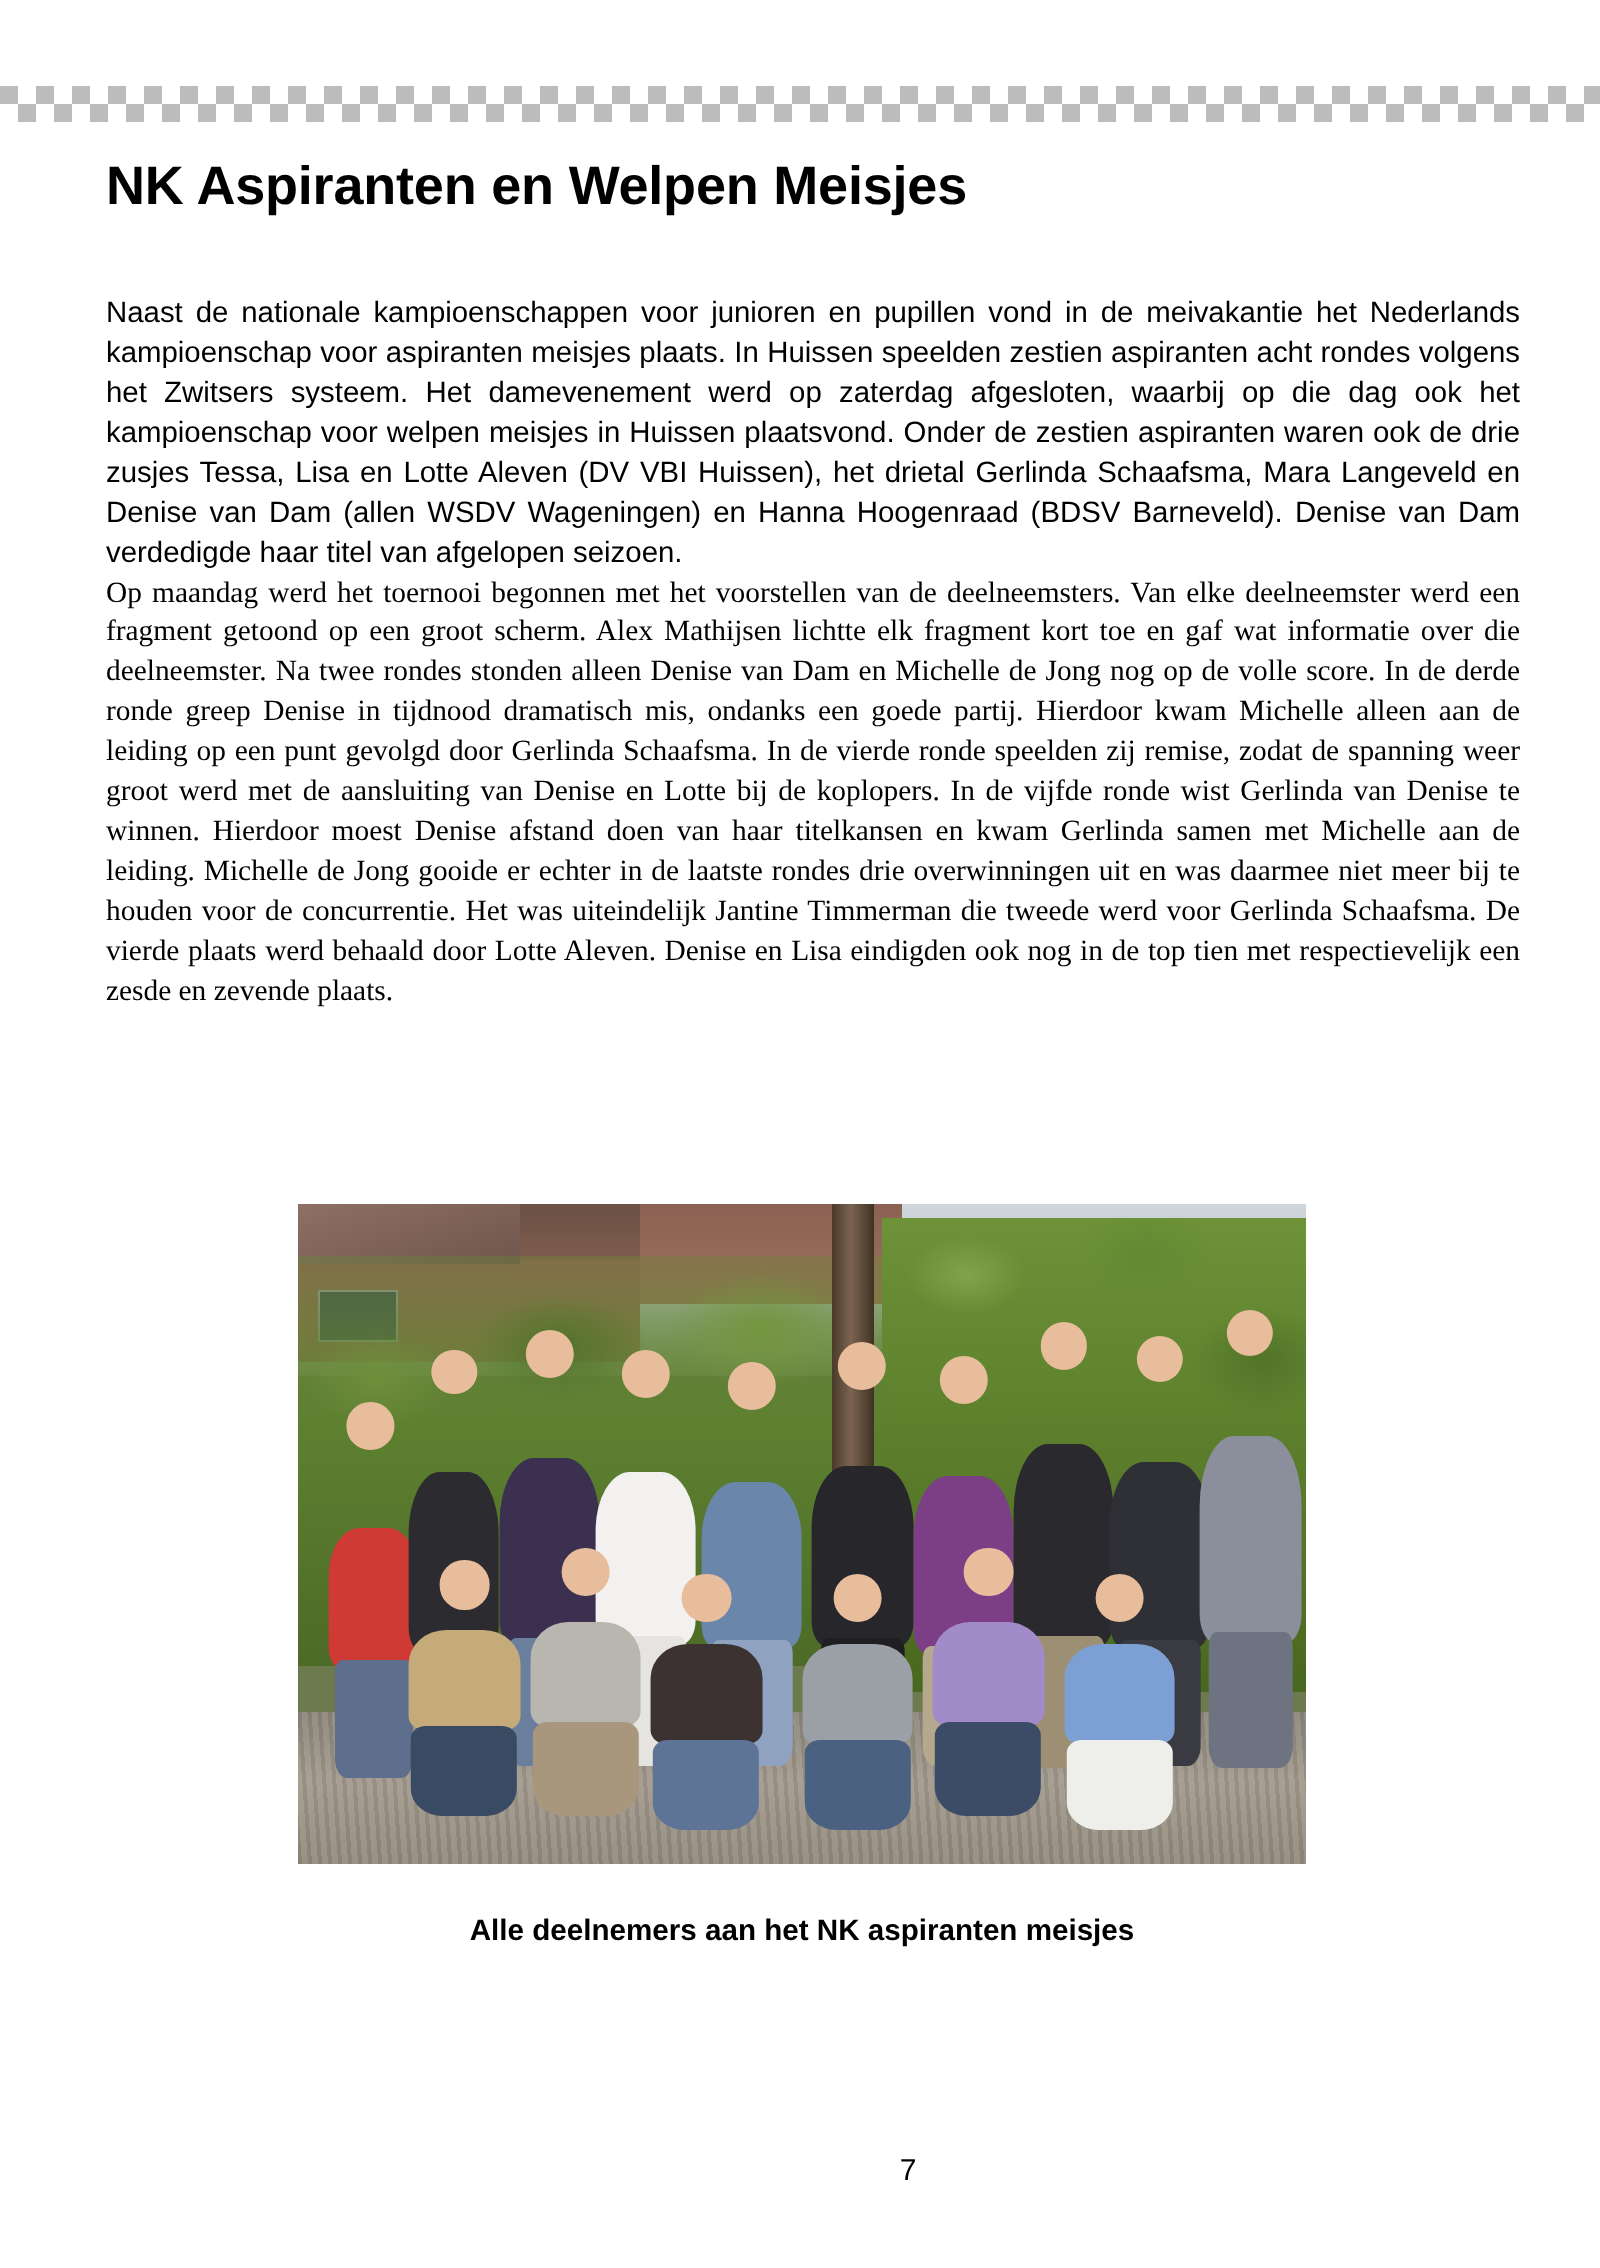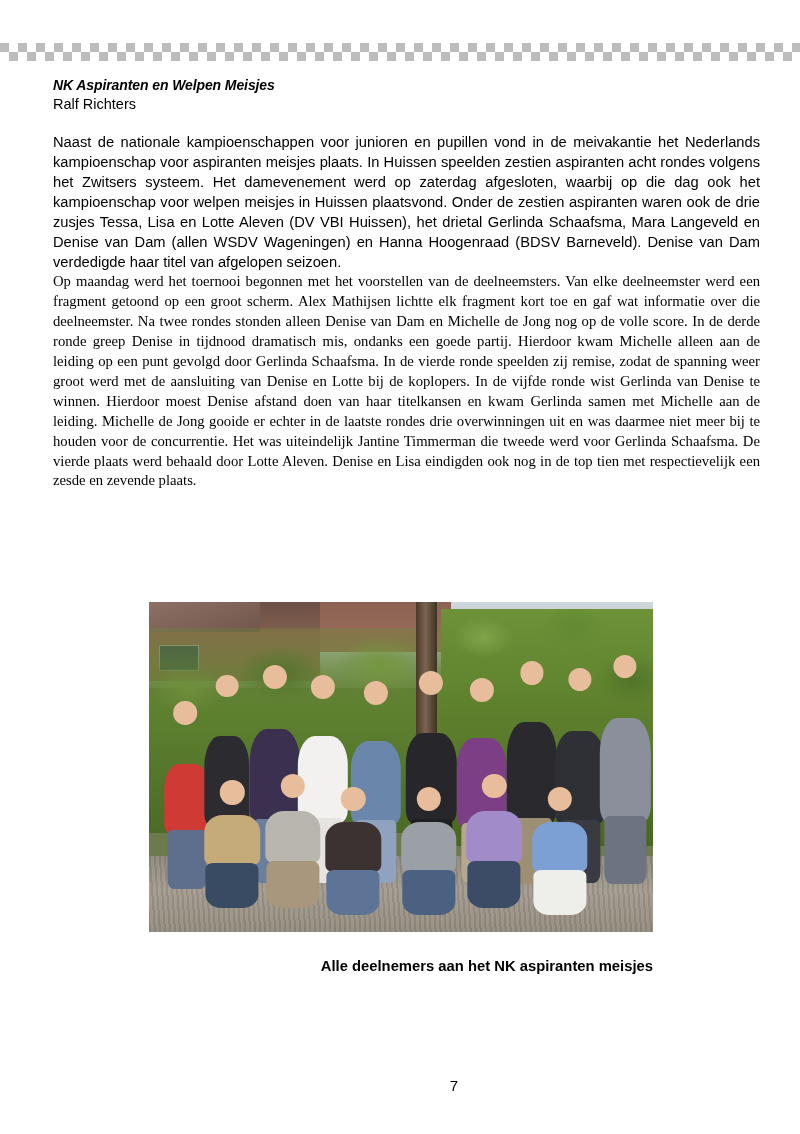--- a/index.html
+++ b/index.html
@@ -56,36 +56,35 @@
 
   
   .content {
     position: absolute;
     left: 53px;
     top: 78px;
     width: 707px;
   }
 
   .article-title {
-    font-size: 14px;
+    font-size: 27px;
     font-weight: bold;
     line-height: 1.12;
     margin: 0 0 2px 0;
     letter-spacing: -0.1px;
-    font-style: italic;
   }
   .article-byline {
     font-size: 14.5px;
     font-weight: normal;
     line-height: 1.2;
     margin: 0;
   }
 
   .body-block {
-    margin-top: 20px;
+    margin-top: 40px;
   }
   .body-par {
     font-size: 14.7px;
     line-height: 19.9px;
     text-align: justify;
     text-justify: inter-word;
     margin: 0;
     hyphens: none;
   }
   .body-par + .body-par { margin-top: 0; font-family: Liberation Serif, serif; }
@@ -99,21 +98,21 @@
   }
   .figure-photo {
     position: relative;
     width: 504px;
     height: 330px;
     overflow: hidden;
     background: #6d7a4e;
   }
   .figure-caption {
     margin-top: 26px;
-    text-align: right;
+    text-align: center;
     font-size: 14.8px;
     font-weight: bold;
     line-height: 1.2;
   }
 
   
   .ph-sky {
     position: absolute; left: 0; top: 0; width: 100%; height: 26%;
     background: linear-gradient(180deg, #cfd6dc 0%, #b9c2bf 60%, #9aa67f 100%);
   }
@@ -213,21 +212,20 @@
   <div class="checker-band">
     <div class="checker-row r1"></div>
     <div class="checker-row r2"></div>
   </div>
 </div>
 
 <div class="content">
 
   <h1 class="article-title">NK Aspiranten en Welpen Meisjes</h1>
 
-  <div class="article-byline">Ralf Richters</div>
 
   <div class="body-block">
     <p class="body-par">Naast de nationale kampioenschappen voor junioren en pupillen vond in de meivakantie het Nederlands kampioenschap voor aspiranten meisjes plaats. In Huissen speelden zestien aspiranten acht rondes volgens het Zwitsers systeem. Het damevenement werd op zaterdag afgesloten, waarbij op die dag ook het kampioenschap voor welpen meisjes in Huissen plaatsvond. Onder de zestien aspiranten waren ook de drie zusjes Tessa, Lisa en Lotte Aleven (DV VBI Huissen), het drietal Gerlinda Schaafsma, Mara Langeveld en Denise van Dam (allen WSDV Wageningen) en Hanna Hoogenraad (BDSV Barneveld). Denise van Dam verdedigde haar titel van afgelopen seizoen.</p>
     <p class="body-par">Op maandag werd het toernooi begonnen met het voorstellen van de deelneemsters. Van elke deelneemster werd een fragment getoond op een groot scherm. Alex Mathijsen lichtte elk fragment kort toe en gaf wat informatie over die deelneemster. Na twee rondes stonden alleen Denise van Dam en Michelle de Jong nog op de volle score. In de derde ronde greep Denise in tijdnood dramatisch mis, ondanks een goede partij. Hierdoor kwam Michelle alleen aan de leiding op een punt gevolgd door Gerlinda Schaafsma. In de vierde ronde speelden zij remise, zodat de spanning weer groot werd met de aansluiting van Denise en Lotte bij de koplopers. In de vijfde ronde wist Gerlinda van Denise te winnen. Hierdoor moest Denise afstand doen van haar titelkansen en kwam Gerlinda samen met Michelle aan de leiding. Michelle de Jong gooide er echter in de laatste rondes drie overwinningen uit en was daarmee niet meer bij te houden voor de concurrentie. Het was uiteindelijk Jantine Timmerman die tweede werd voor Gerlinda Schaafsma. De vierde plaats werd behaald door Lotte Aleven. Denise en Lisa eindigden ook nog in de top tien met respectievelijk een zesde en zevende plaats.</p>
   </div>
 </div>
 
 <figure class="figure" style="margin:0;">
   <div class="figure-photo">
     <div class="ph-sky"></div>

